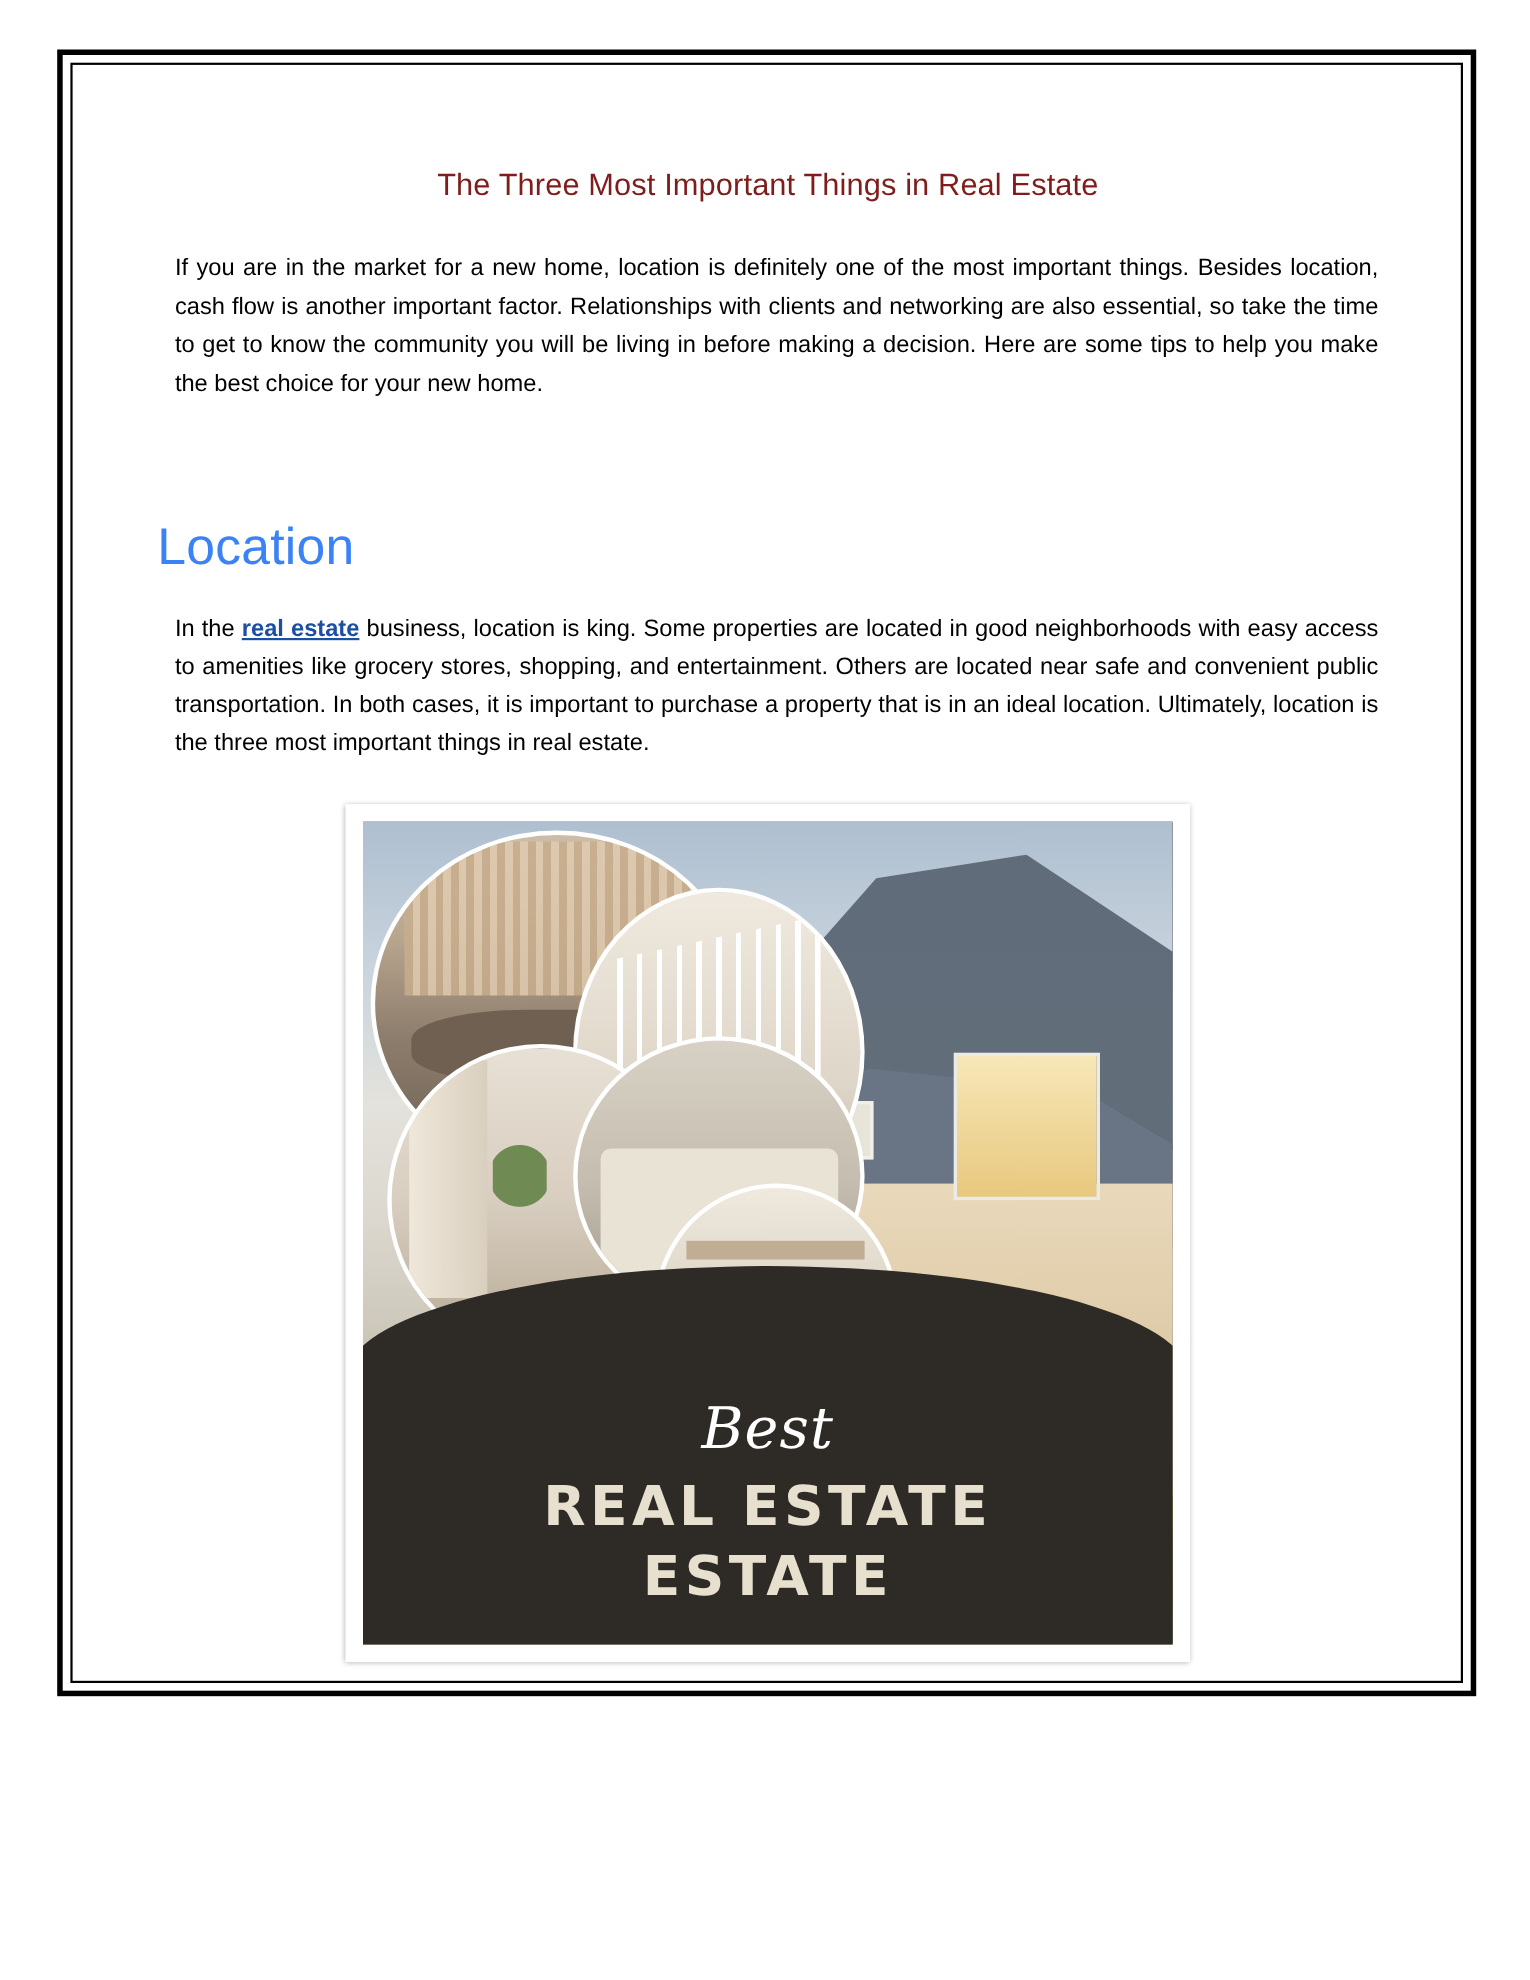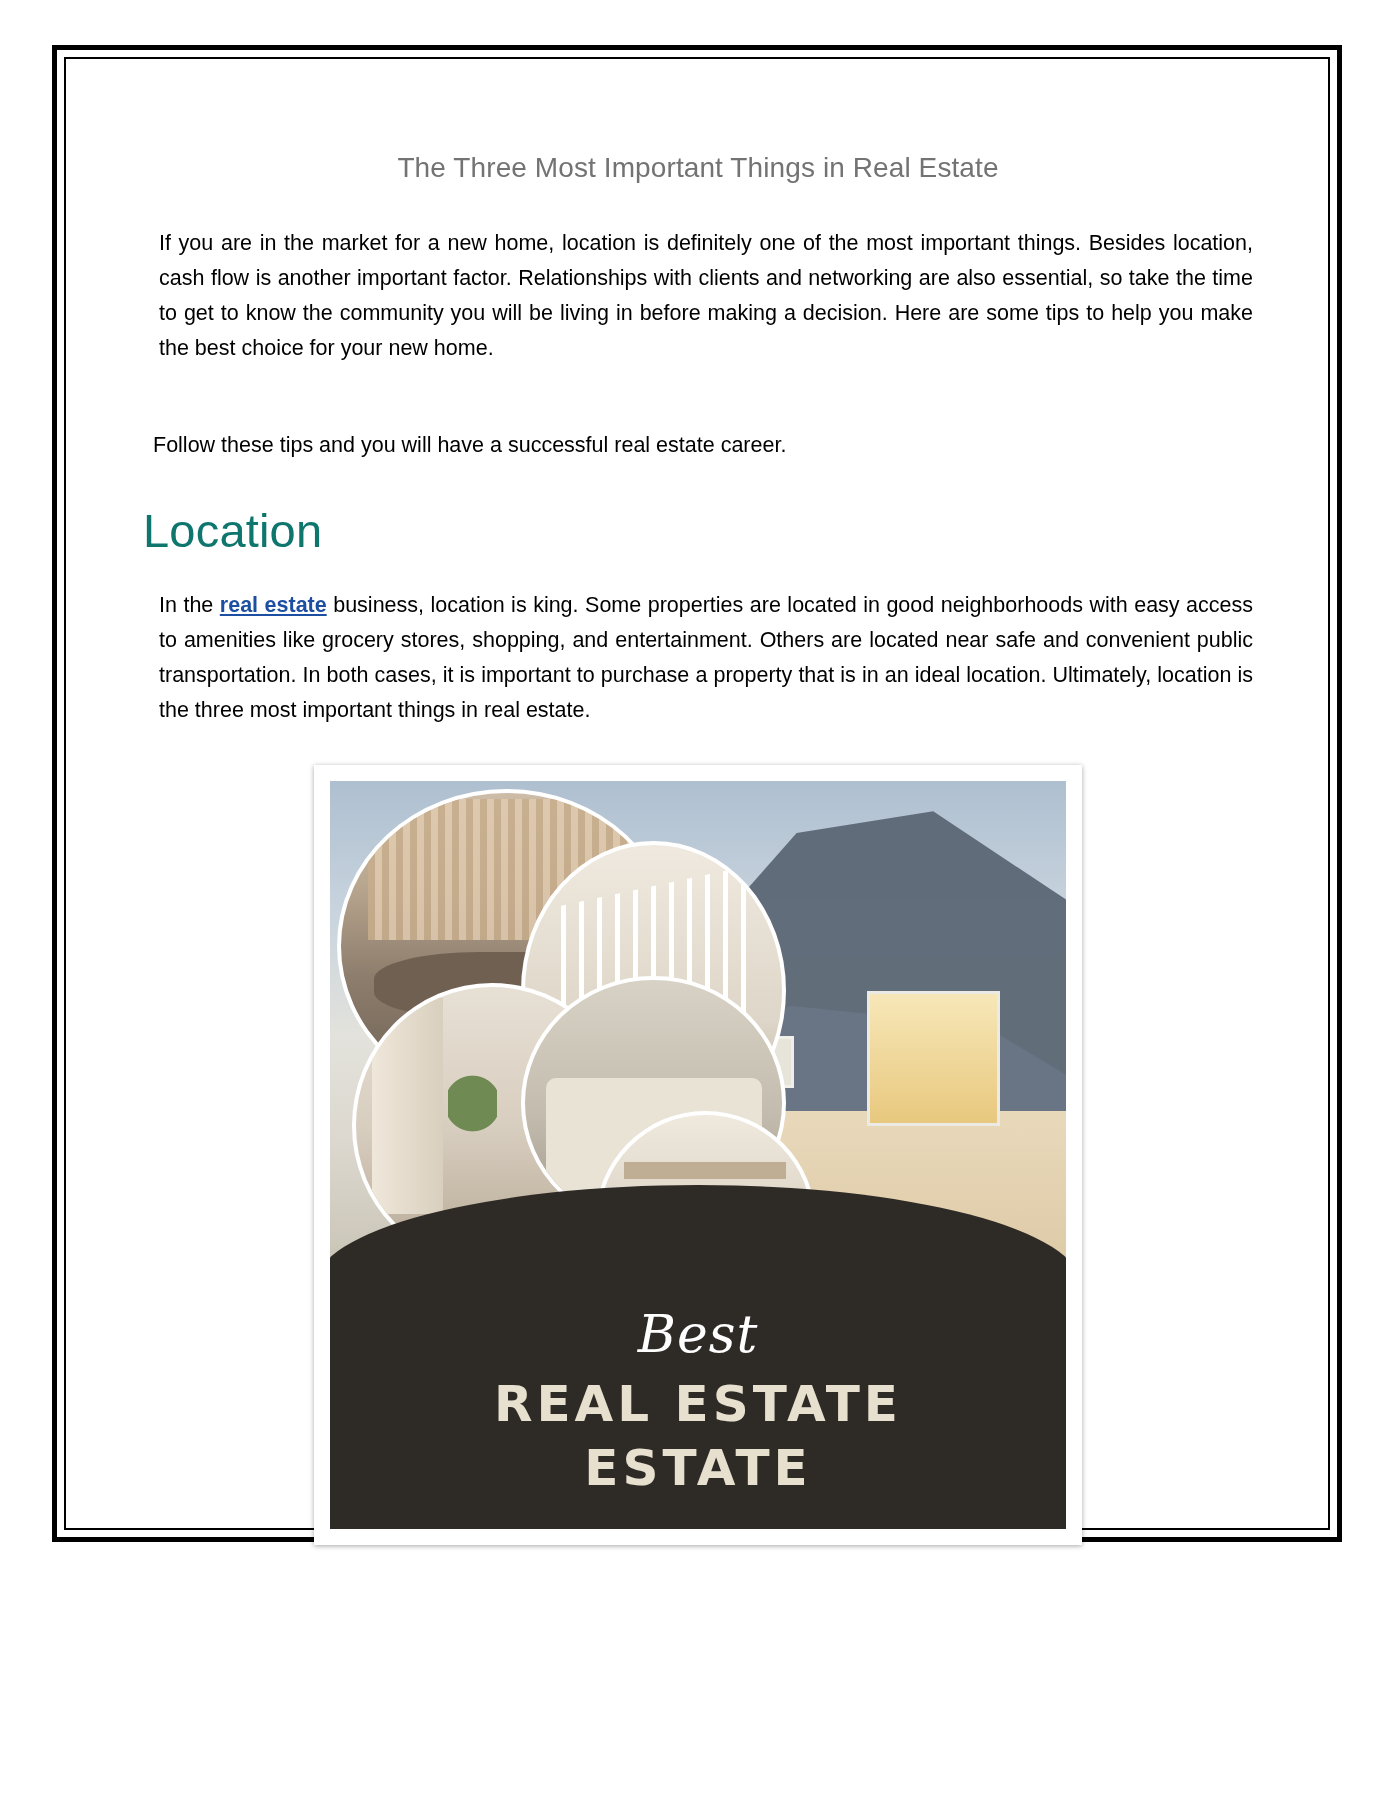--- a/index.html
+++ b/index.html
@@ -46,21 +46,21 @@
   .content {
     position: absolute;
     left: 143px;
     top: 150px;
     width: 1110px;
   }
 
   .doc-title {
     text-align: center;
     font-size: 28px;
-    color: #737373;
+    color: #7f1d1d;
     font-weight: 400;
     letter-spacing: .1px;
     margin: 0 0 40px 0;
     line-height: 1.3;
   }
 
   .para {
     font-size: 21.5px;
     line-height: 1.62;
     color: #000;
@@ -78,21 +78,21 @@
     font-size: 21.5px;
     line-height: 1.6;
     margin: 0 0 10px 10px;
   }
 
   .heading-location {
     font-size: 47px;
     font-weight: 400;
     line-height: 1.15;
     margin: 42px 0 30px 0;
-    color: #0f766e;
+    color: #3b82f6;
     letter-spacing: .2px;
   }
 
   .link {
     color: #1c4fa1;
     font-weight: bold;
     text-decoration: underline;
   }
 
   
@@ -395,21 +395,20 @@
   <div class="frame-inner"></div>
 
   <div class="content">
 
     <h1 class="doc-title">The Three Most Important Things in Real Estate</h1>
 
     <p class="para justify-all">If you are in the market for a new home, location is definitely one of the most important things. Besides location, cash flow is another important factor. Relationships with clients and networking are also essential, so take the time to get to know the community you will be living in before making a decision. Here are some tips to help you make the best choice for your new home.</p>
 
     <div class="spacer-1"></div>
 
-    <p class="para-follow">Follow these tips and you will have a successful real estate career.</p>
 
     <h2 class="heading-location">Location</h2>
 
     <p class="para"><span>In the </span><a class="link" href="#">real estate</a><span> business, location is king. Some properties are located in good neighborhoods with easy access to amenities like grocery stores, shopping, and entertainment. Others are located near safe and convenient public transportation. In both cases, it is important to purchase a property that is in an ideal location. Ultimately, location is the three most important things in real estate.</span></p>
 
     <div class="figure">
       <div class="poster">
 
         <div class="house">
           <div class="roof"></div>

